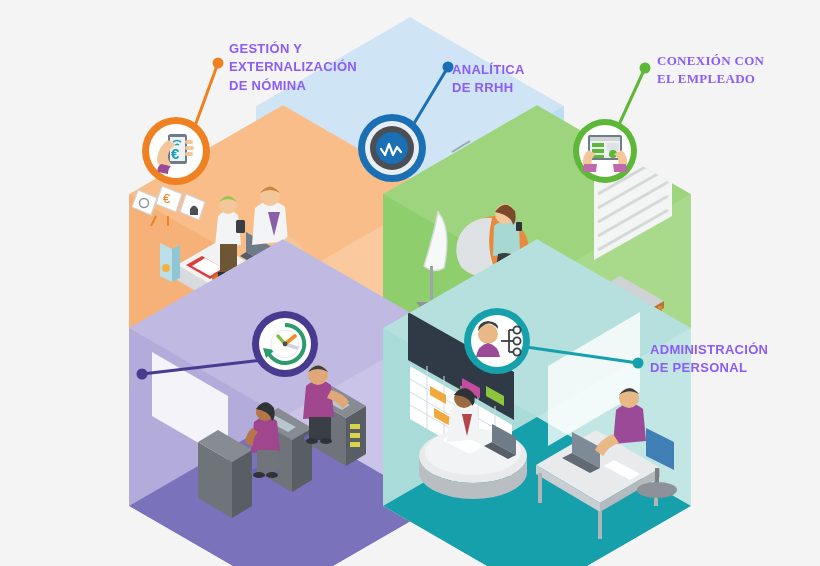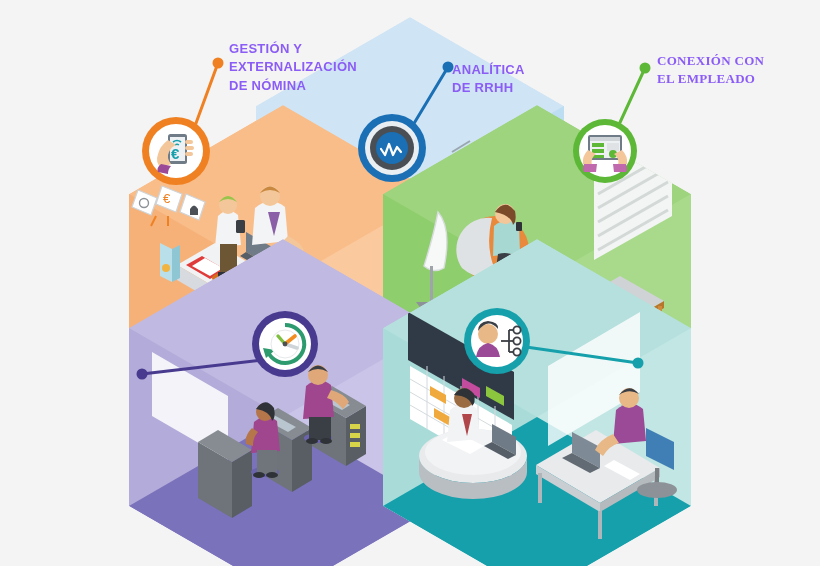--- a/index.html
+++ b/index.html
@@ -484,14 +484,16 @@
 EXTERNALIZACIÓN
 DE NÓMINA</div>
 
 <div class="label left-align" style="left:452px; top:46px;margin-top:15px;">ANALÍTICA
 DE RRHH</div>
 
 <div class="label left-align" style="left:657px; top:52px;font-family:Liberation Serif, serif;">CONEXIÓN CON
 EL EMPLEADO</div>
 
 
+<div class="label left-align" style="left:650px; top:341px;">ADMINISTRACIÓN
+DE PERSONAL</div>
 
 </div>
 
 </body></html>

